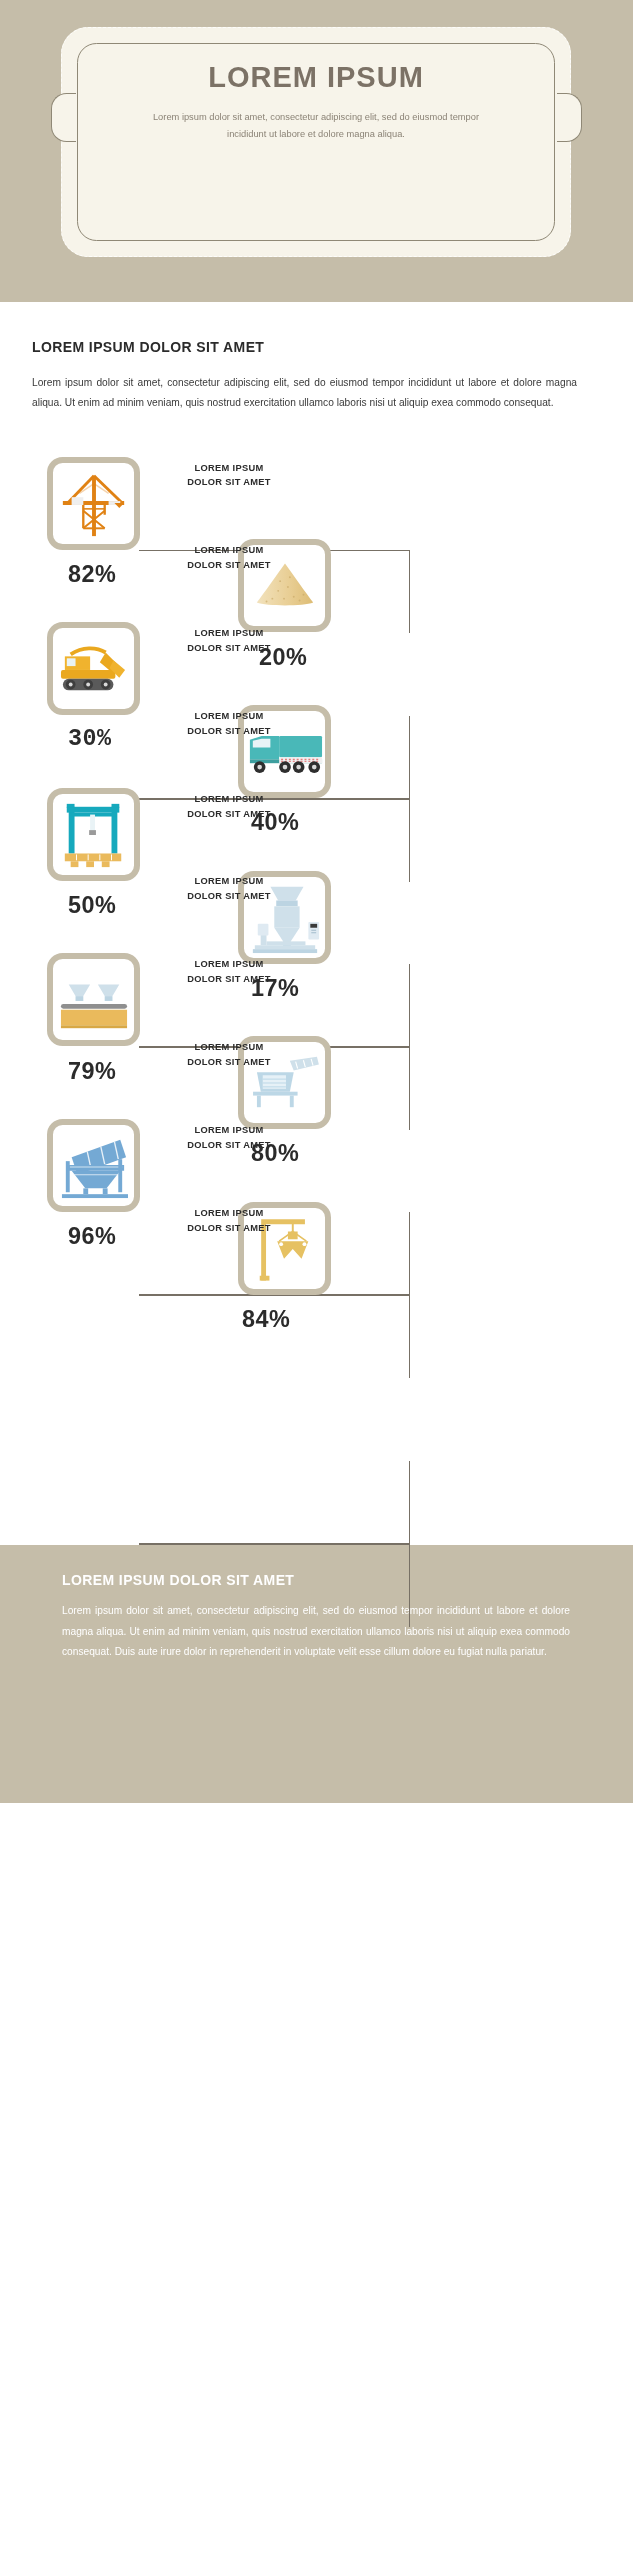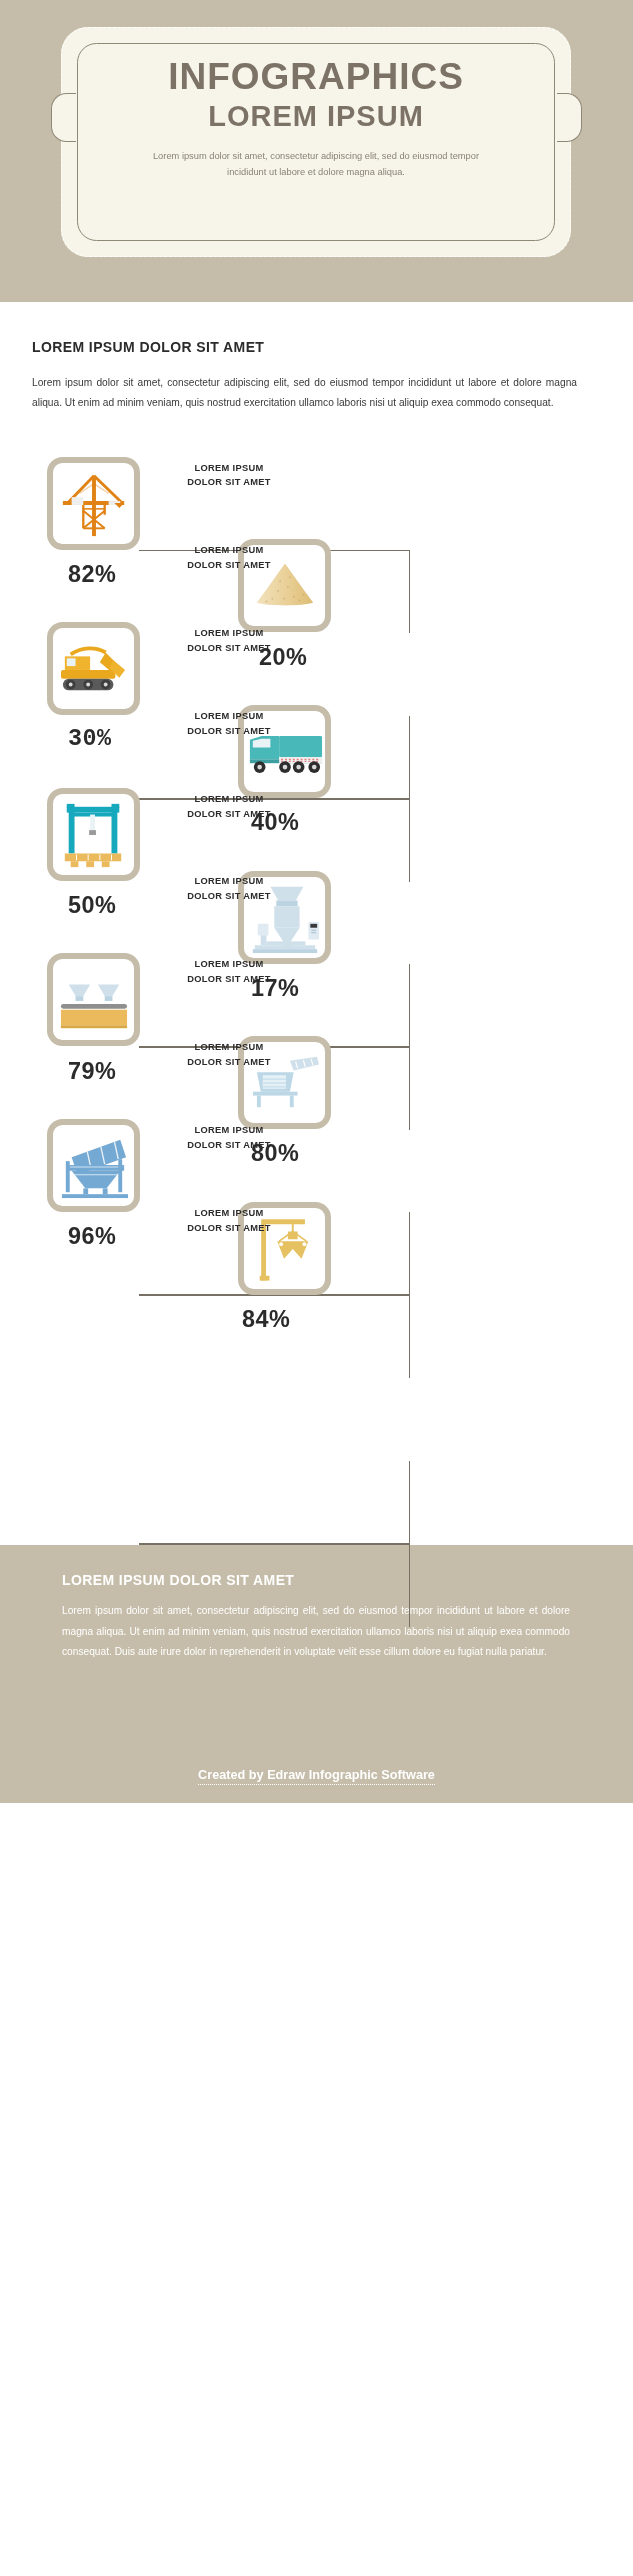--- a/index.html
+++ b/index.html
@@ -216,21 +216,20 @@
   }
 </style>
 </head>
 <body>
 
 <div class="header-band">
   <div class="header-plaque-outer">
     <div class="header-plaque-dash"></div>
     <div class="header-plaque-inner"></div>
     <div class="header-text">
-      <div class="title-main">INFOGRAPHICS</div>
       <div class="title-sub">LOREM IPSUM</div>
       <div class="title-desc">Lorem ipsum dolor sit amet, consectetur adipiscing elit, sed do eiusmod tempor incididunt ut labore et dolore magna aliqua.</div>
     </div>
   </div>
   <div class="bracket left"></div>
   <div class="bracket right"></div>
   <div class="notch-strip bottom"></div>
 </div>
 
 <div class="body-area">
@@ -506,17 +505,14 @@
     </div>
     <div class="step-pct" style="left:242px; top:862px;">84%</div>
 
   </div>
 </div>
 
 <div class="footer-band">
   <div class="notch-strip top"></div>
   <div class="footer-head">LOREM IPSUM DOLOR SIT AMET</div>
   <div class="footer-para">Lorem ipsum dolor sit amet, consectetur adipiscing elit, sed do eiusmod tempor incididunt ut labore et dolore magna aliqua. Ut enim ad minim veniam, quis nostrud exercitation ullamco laboris nisi ut aliquip exea commodo consequat. Duis aute irure dolor in reprehenderit in voluptate velit esse cillum dolore eu fugiat nulla pariatur.</div>
-  <div class="credit">
-    <span>Created by Edraw Infographic Software</span>
-  </div>
 </div>
 
 
 </body></html>

